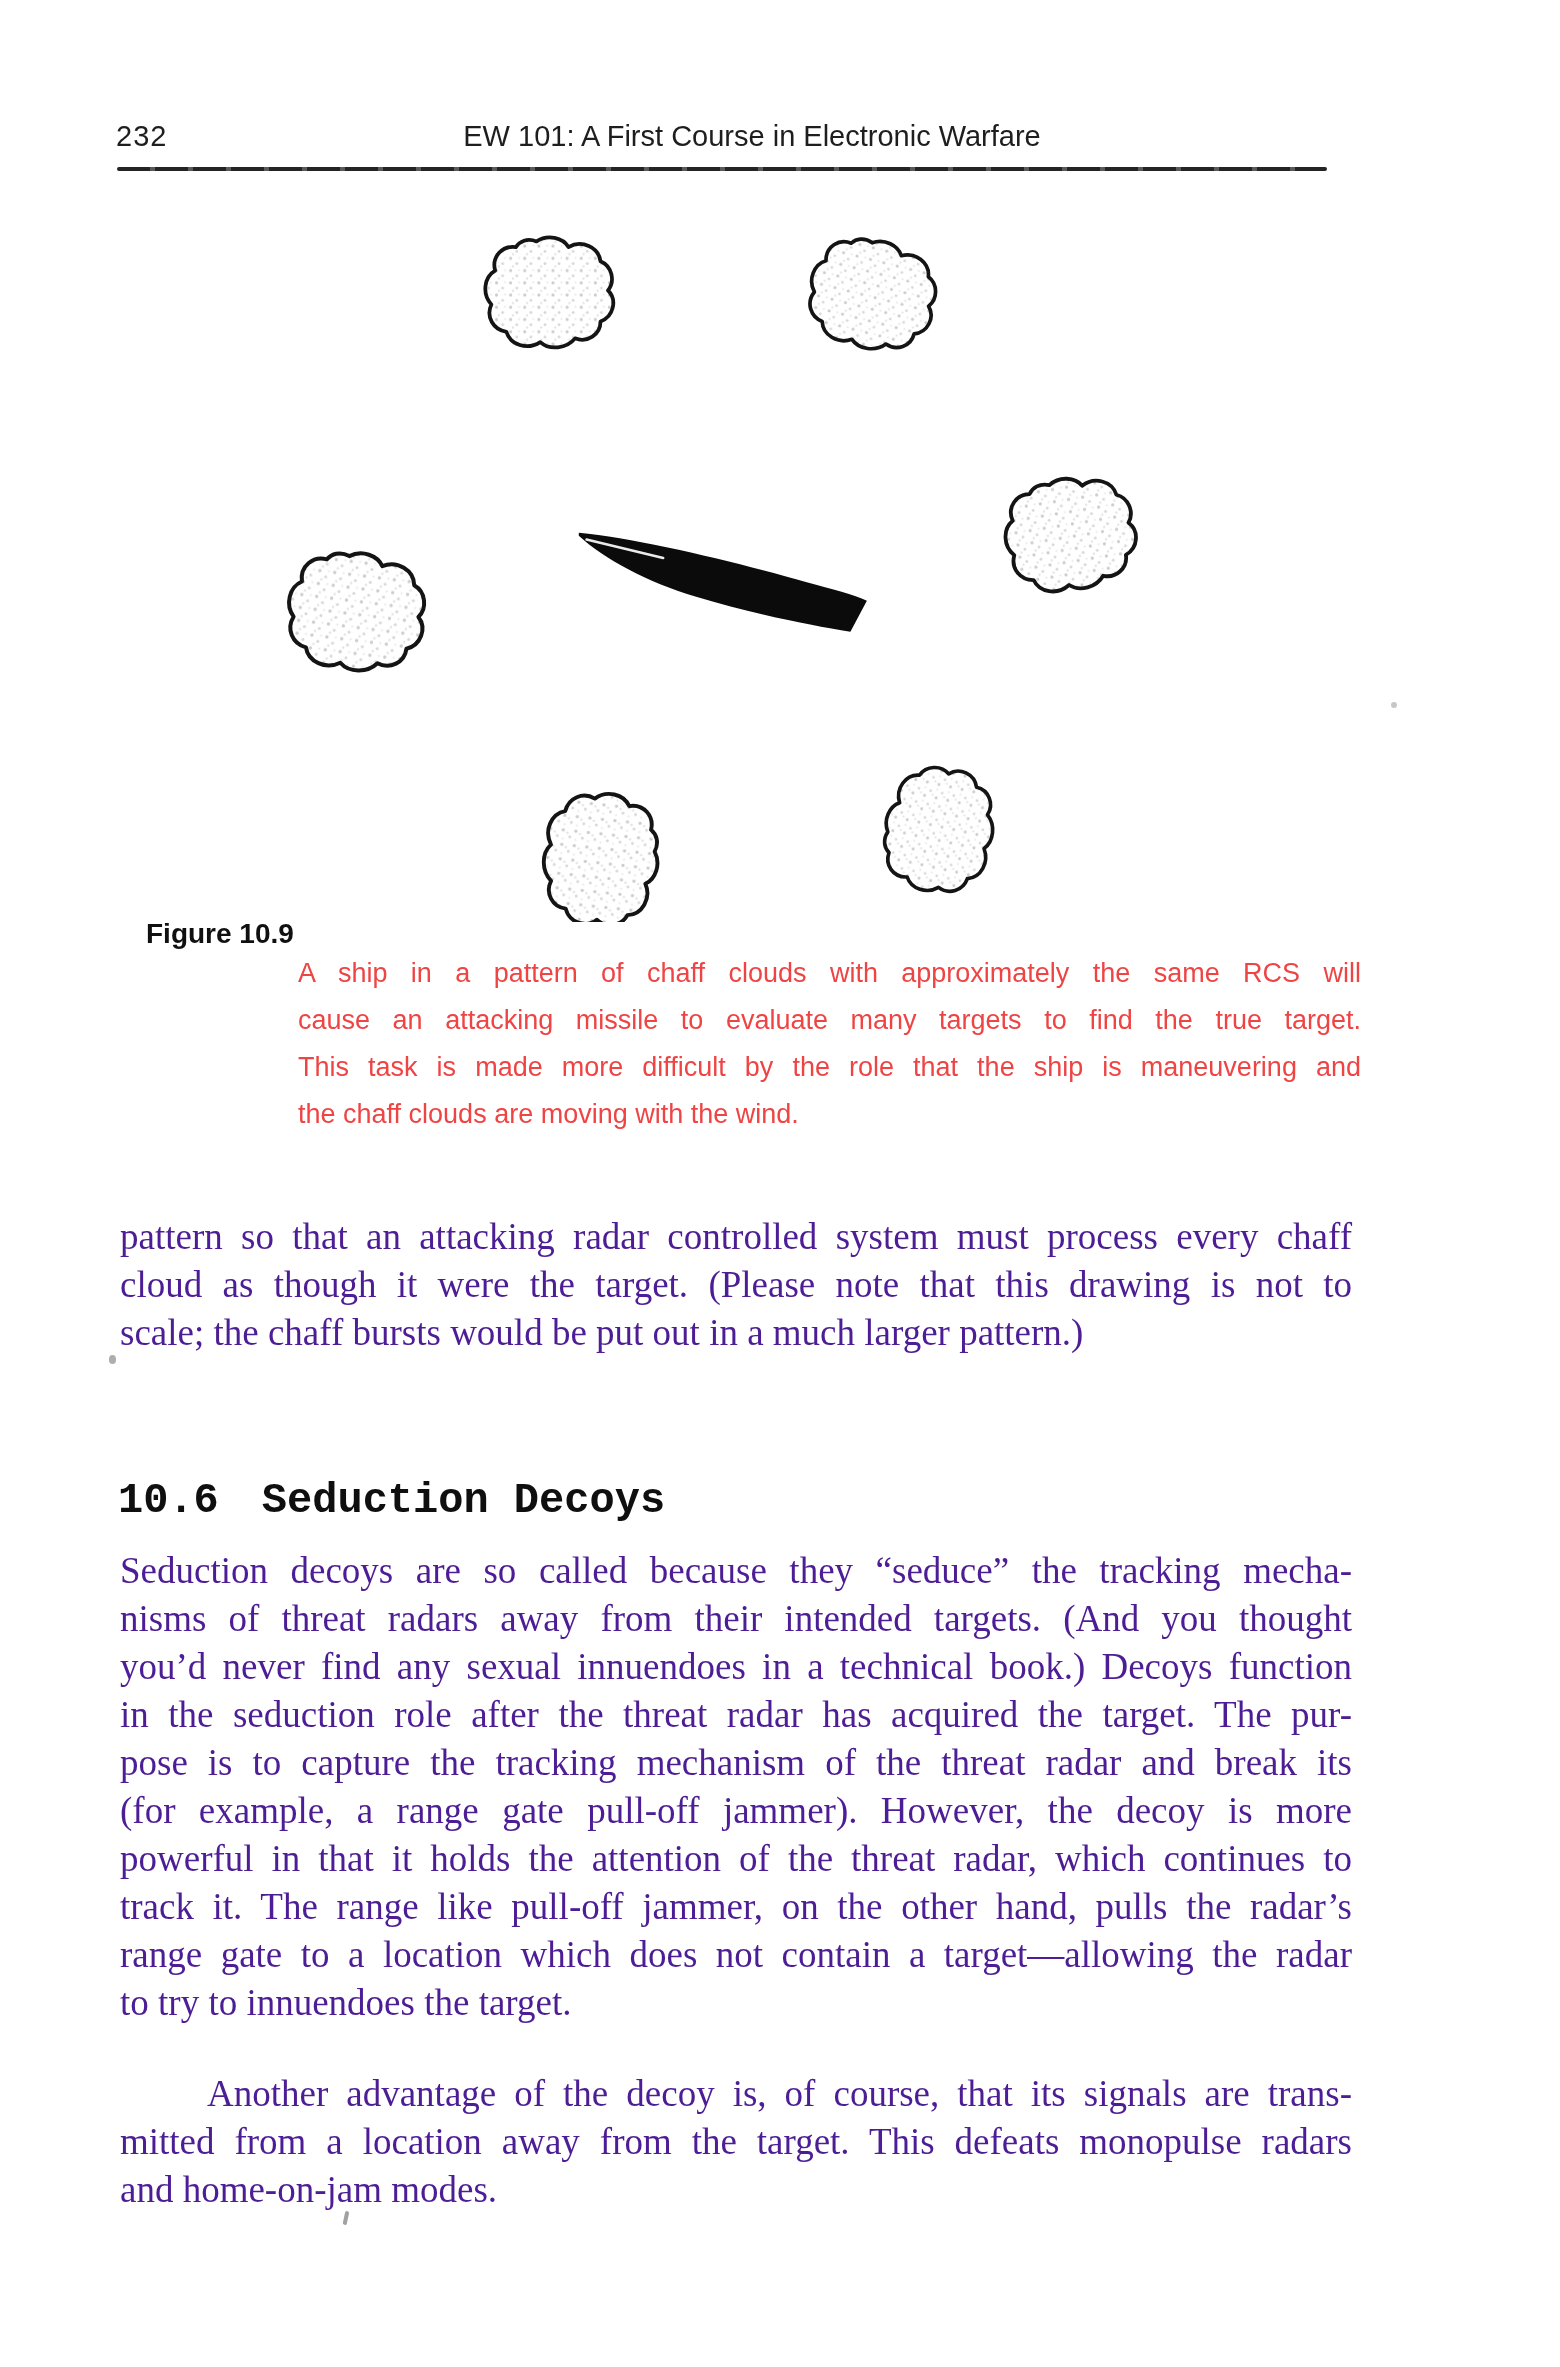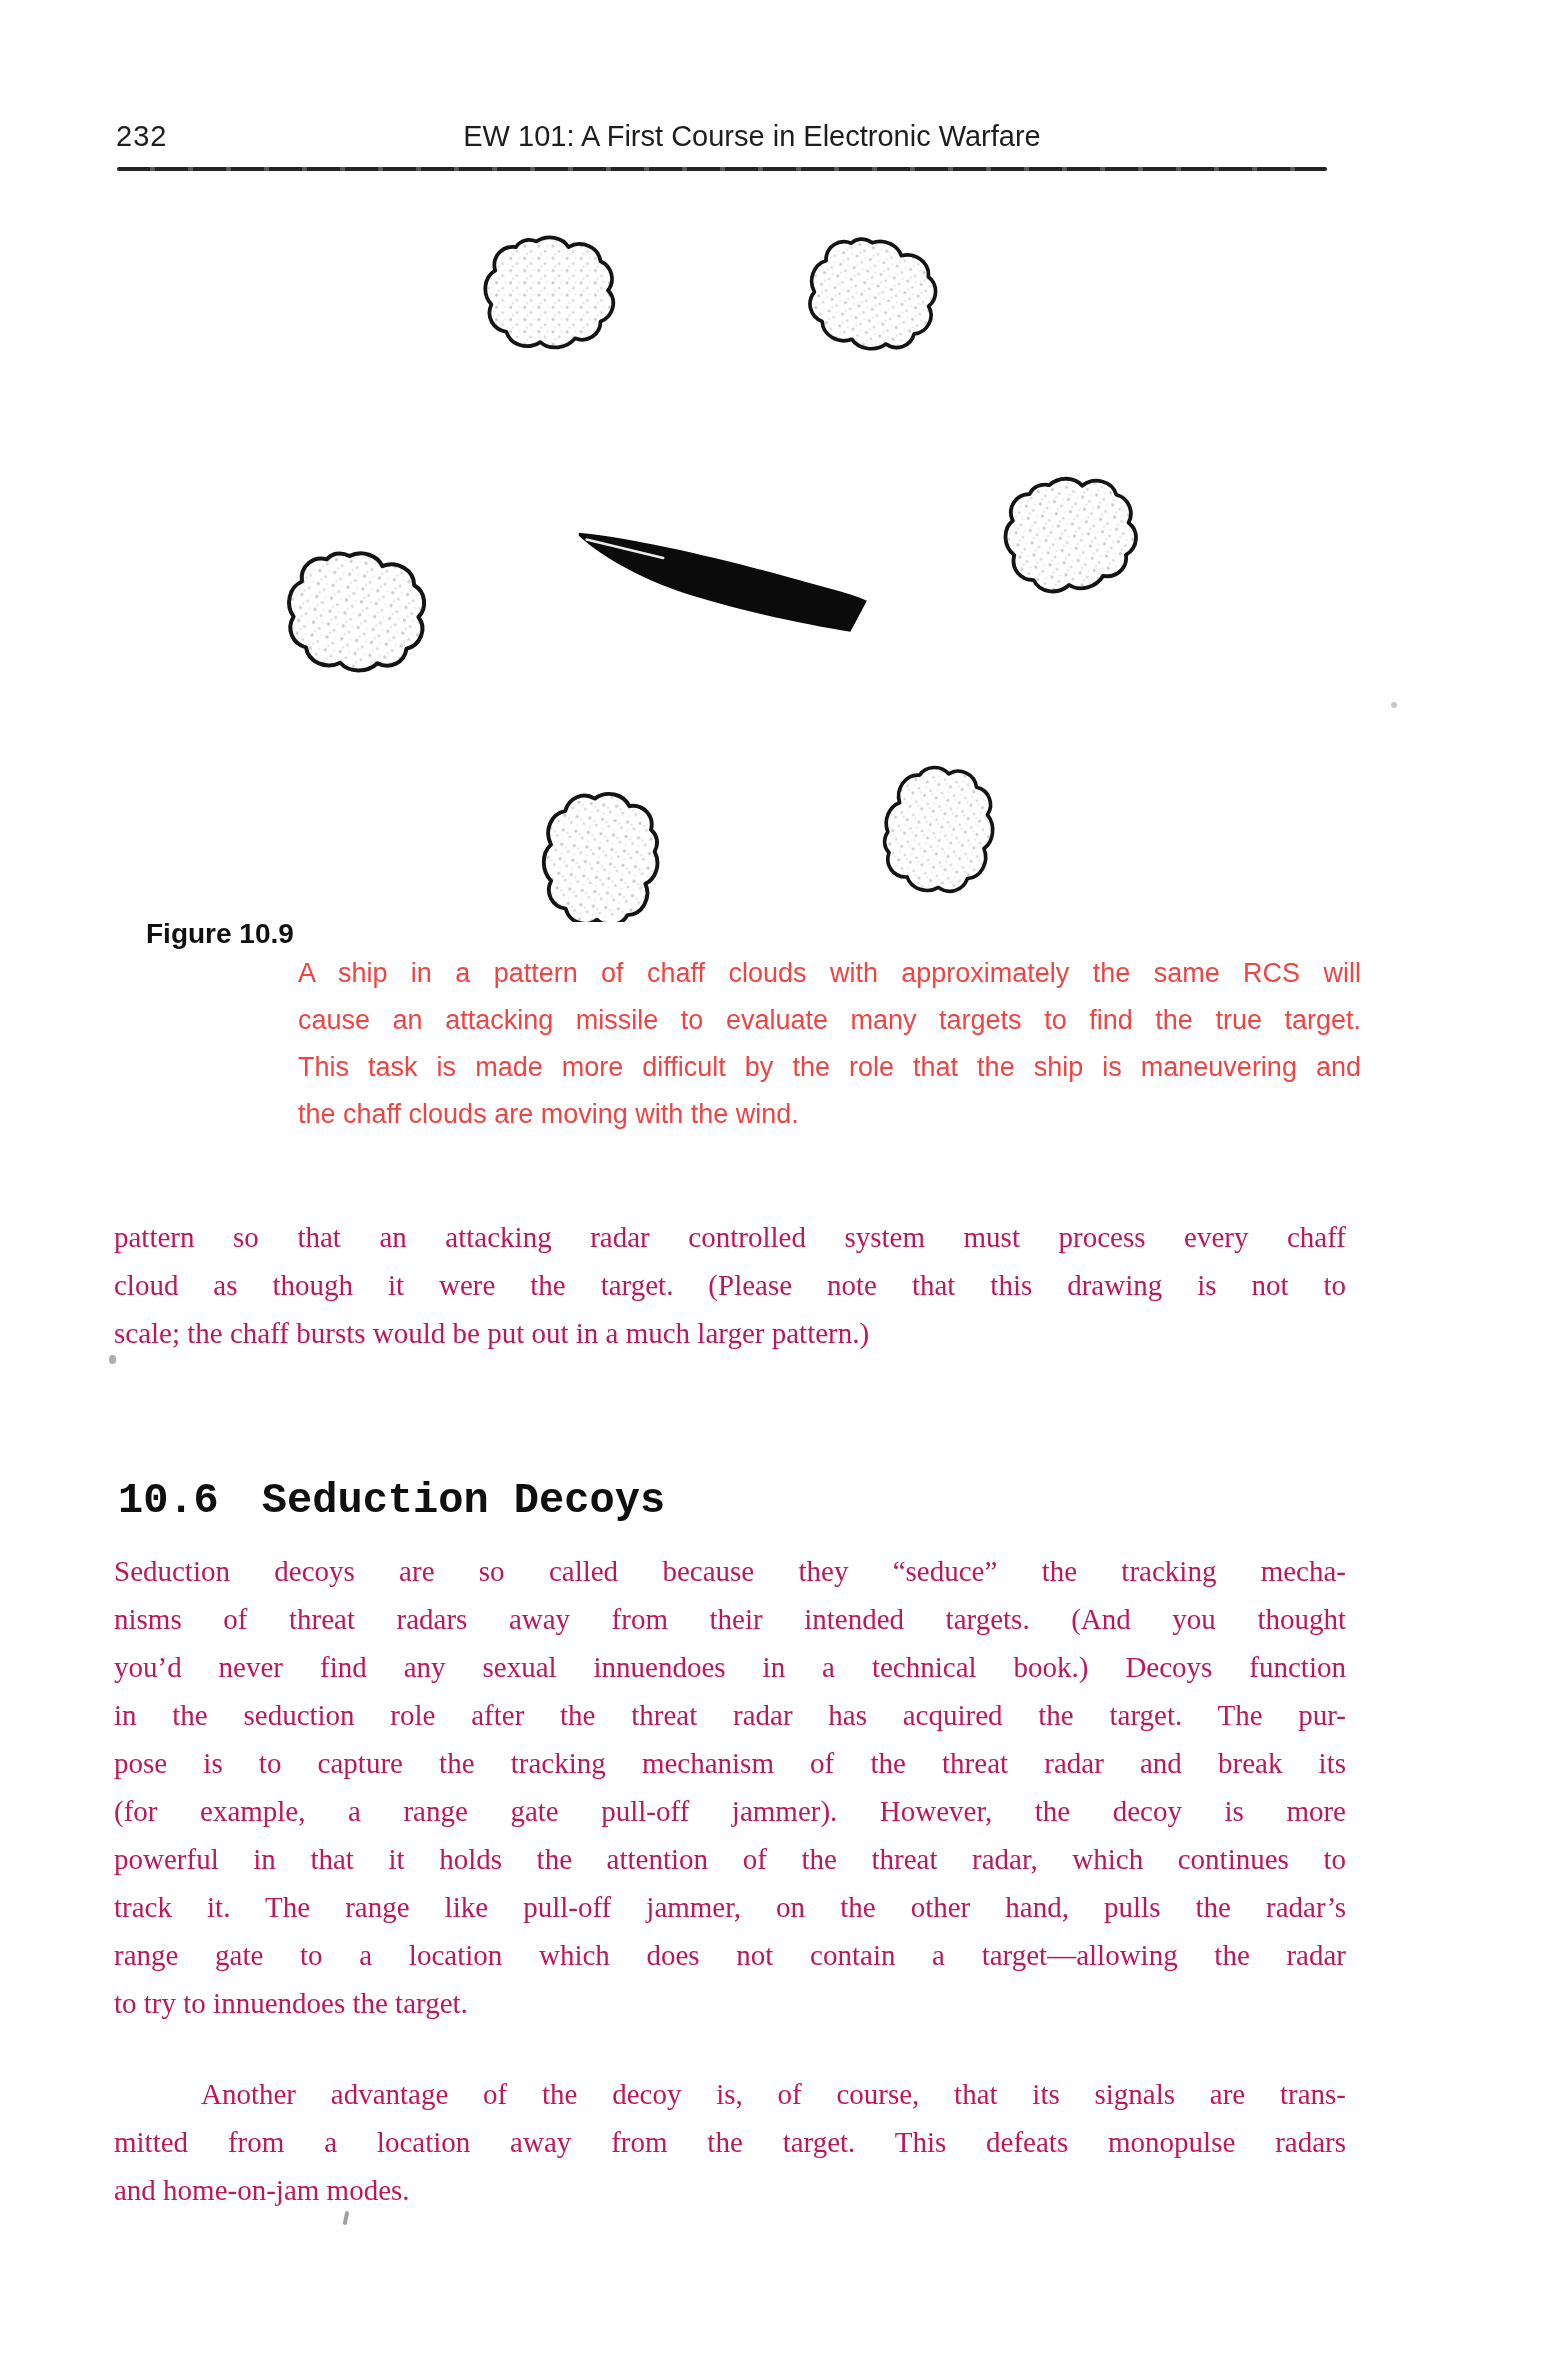--- a/index.html
+++ b/index.html
@@ -19,21 +19,21 @@
   
   .figsvg { position:absolute; left:281px; top:228px; width:873px; height:694px; }
   
   .caplabel { position:absolute; left:118px; top:910px;
     font-family:"Liberation Sans", sans-serif; font-weight:bold; font-size:28px;
     color:#101010; line-height:47px; white-space:nowrap;margin-left:28px; }
   .caption { position:absolute; left:298px; top:910px; width:1063px;
     font-family:Liberation Sans, sans-serif; font-size:27px; color:#ef4444;margin-top:40px; }
   .caption .jline { line-height:47px; height:47px; }
   
-  .bodypara { position:absolute; left:114px; width:1232px; font-size:29px; color:#be185d; }
+  .bodypara { position:absolute; left:120px; width:1232px; font-size:37px; color:#4c1d95; }
   .jline { text-align:justify; text-align-last:justify; text-justify:inter-word;
     line-height:48px; height:48px; }
   .jline.lastline { text-align-last:left; }
   .jline.indent { text-indent:87px; }
   #para1 { top:1213px; }
   #para2 { top:1547px; }
   #para3 { top:2070px; }
   
   .secthead { position:absolute; left:118px; top:1442px;
     font-family:Liberation Mono, monospace; font-weight:bold; font-size:42px;

